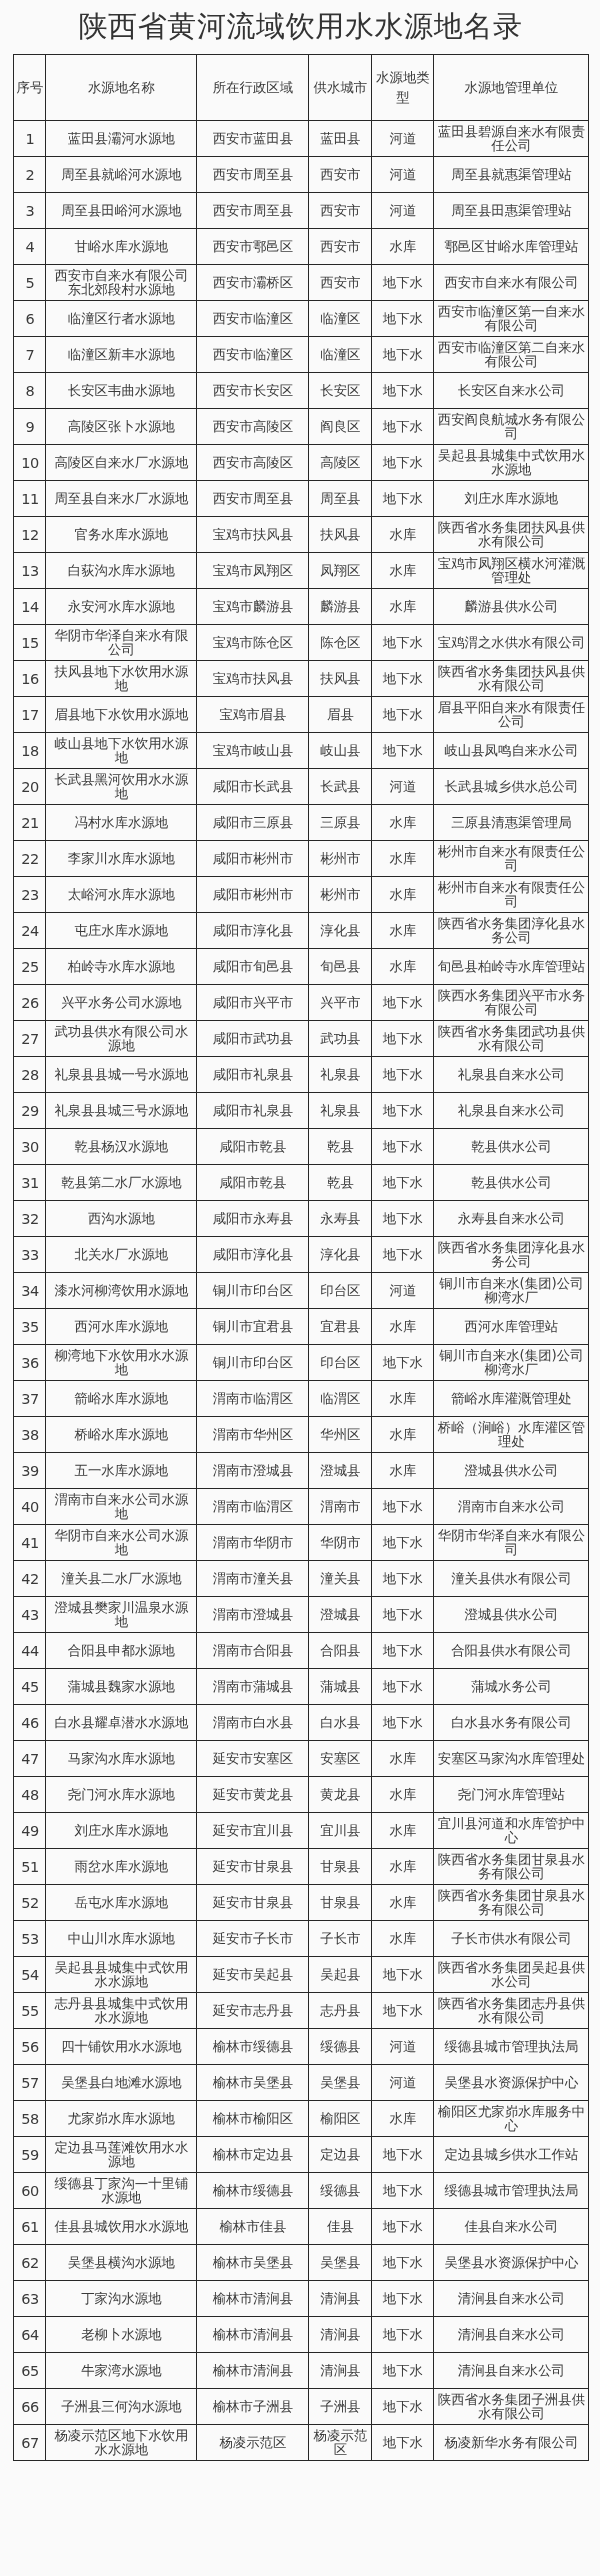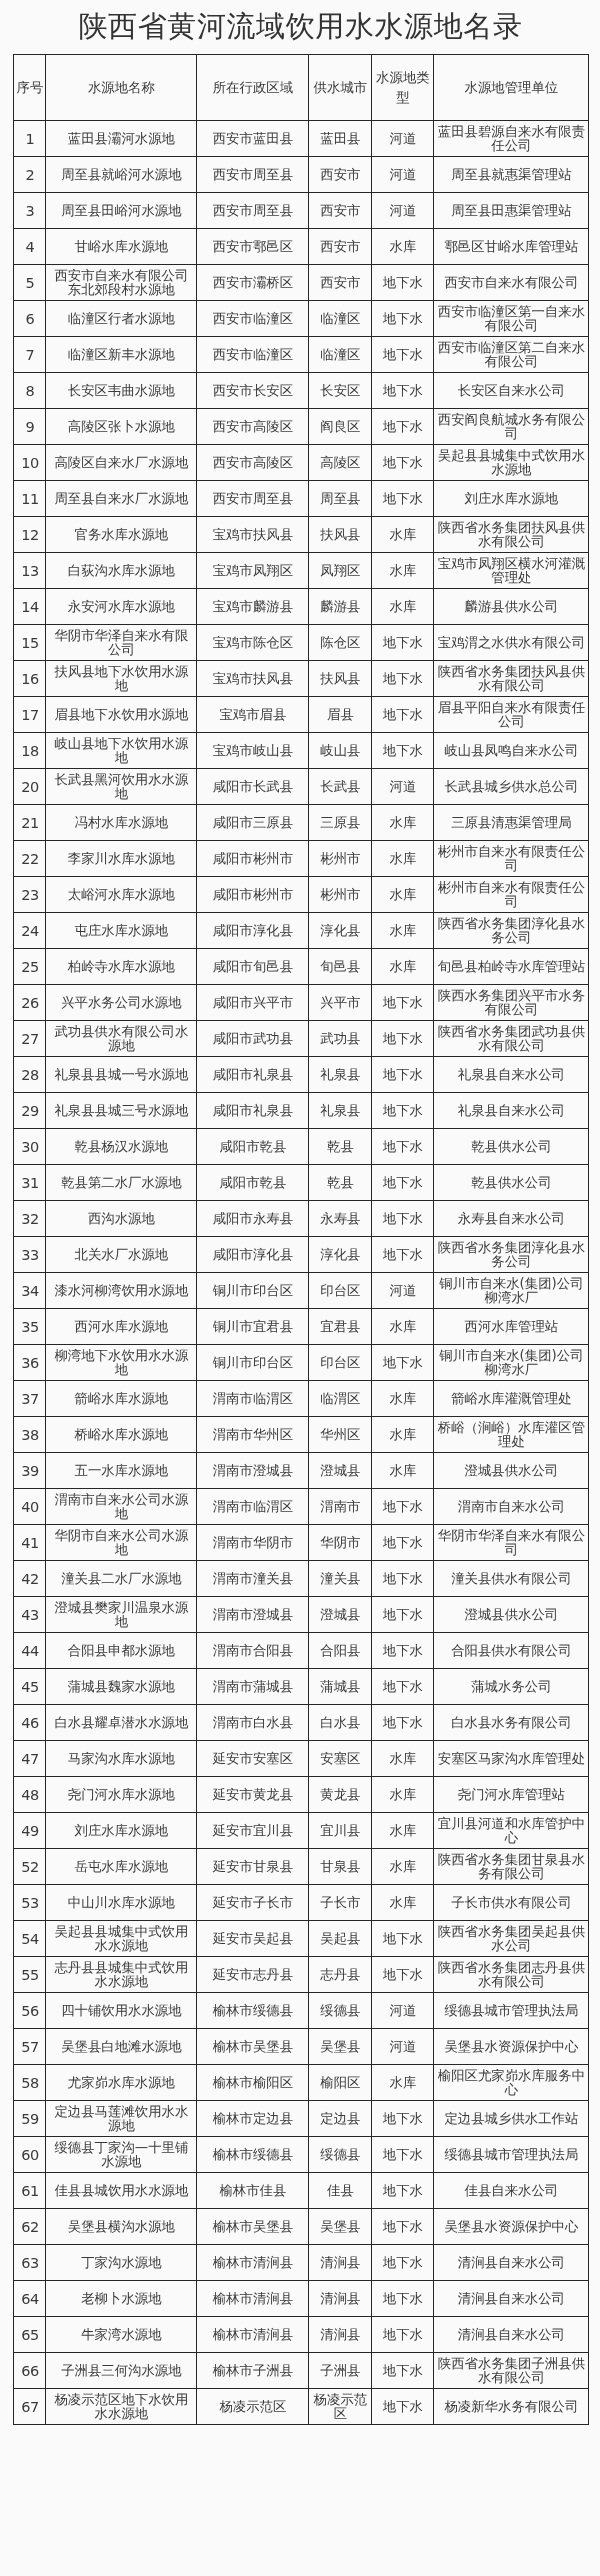--- a/index.html
+++ b/index.html
@@ -476,20 +476,28 @@
       </tr>
       <tr>
         <td class="cell-row-number">49</td>
         <td class="cell-source-name">刘庄水库水源地</td>
         <td class="cell-admin-region">延安市宜川县</td>
         <td class="cell-supply-city">宜川县</td>
         <td class="cell-source-type">水库</td>
         <td class="cell-management-unit">宜川县河道和水库管护中心</td>
       </tr>
       <tr>
+        <td class="cell-row-number">51</td>
+        <td class="cell-source-name">雨岔水库水源地</td>
+        <td class="cell-admin-region">延安市甘泉县</td>
+        <td class="cell-supply-city">甘泉县</td>
+        <td class="cell-source-type">水库</td>
+        <td class="cell-management-unit">陕西省水务集团甘泉县水务有限公司</td>
+      </tr>
+      <tr>
         <td class="cell-row-number">52</td>
         <td class="cell-source-name">岳屯水库水源地</td>
         <td class="cell-admin-region">延安市甘泉县</td>
         <td class="cell-supply-city">甘泉县</td>
         <td class="cell-source-type">水库</td>
         <td class="cell-management-unit">陕西省水务集团甘泉县水务有限公司</td>
       </tr>
       <tr>
         <td class="cell-row-number">53</td>
         <td class="cell-source-name">中山川水库水源地</td>

